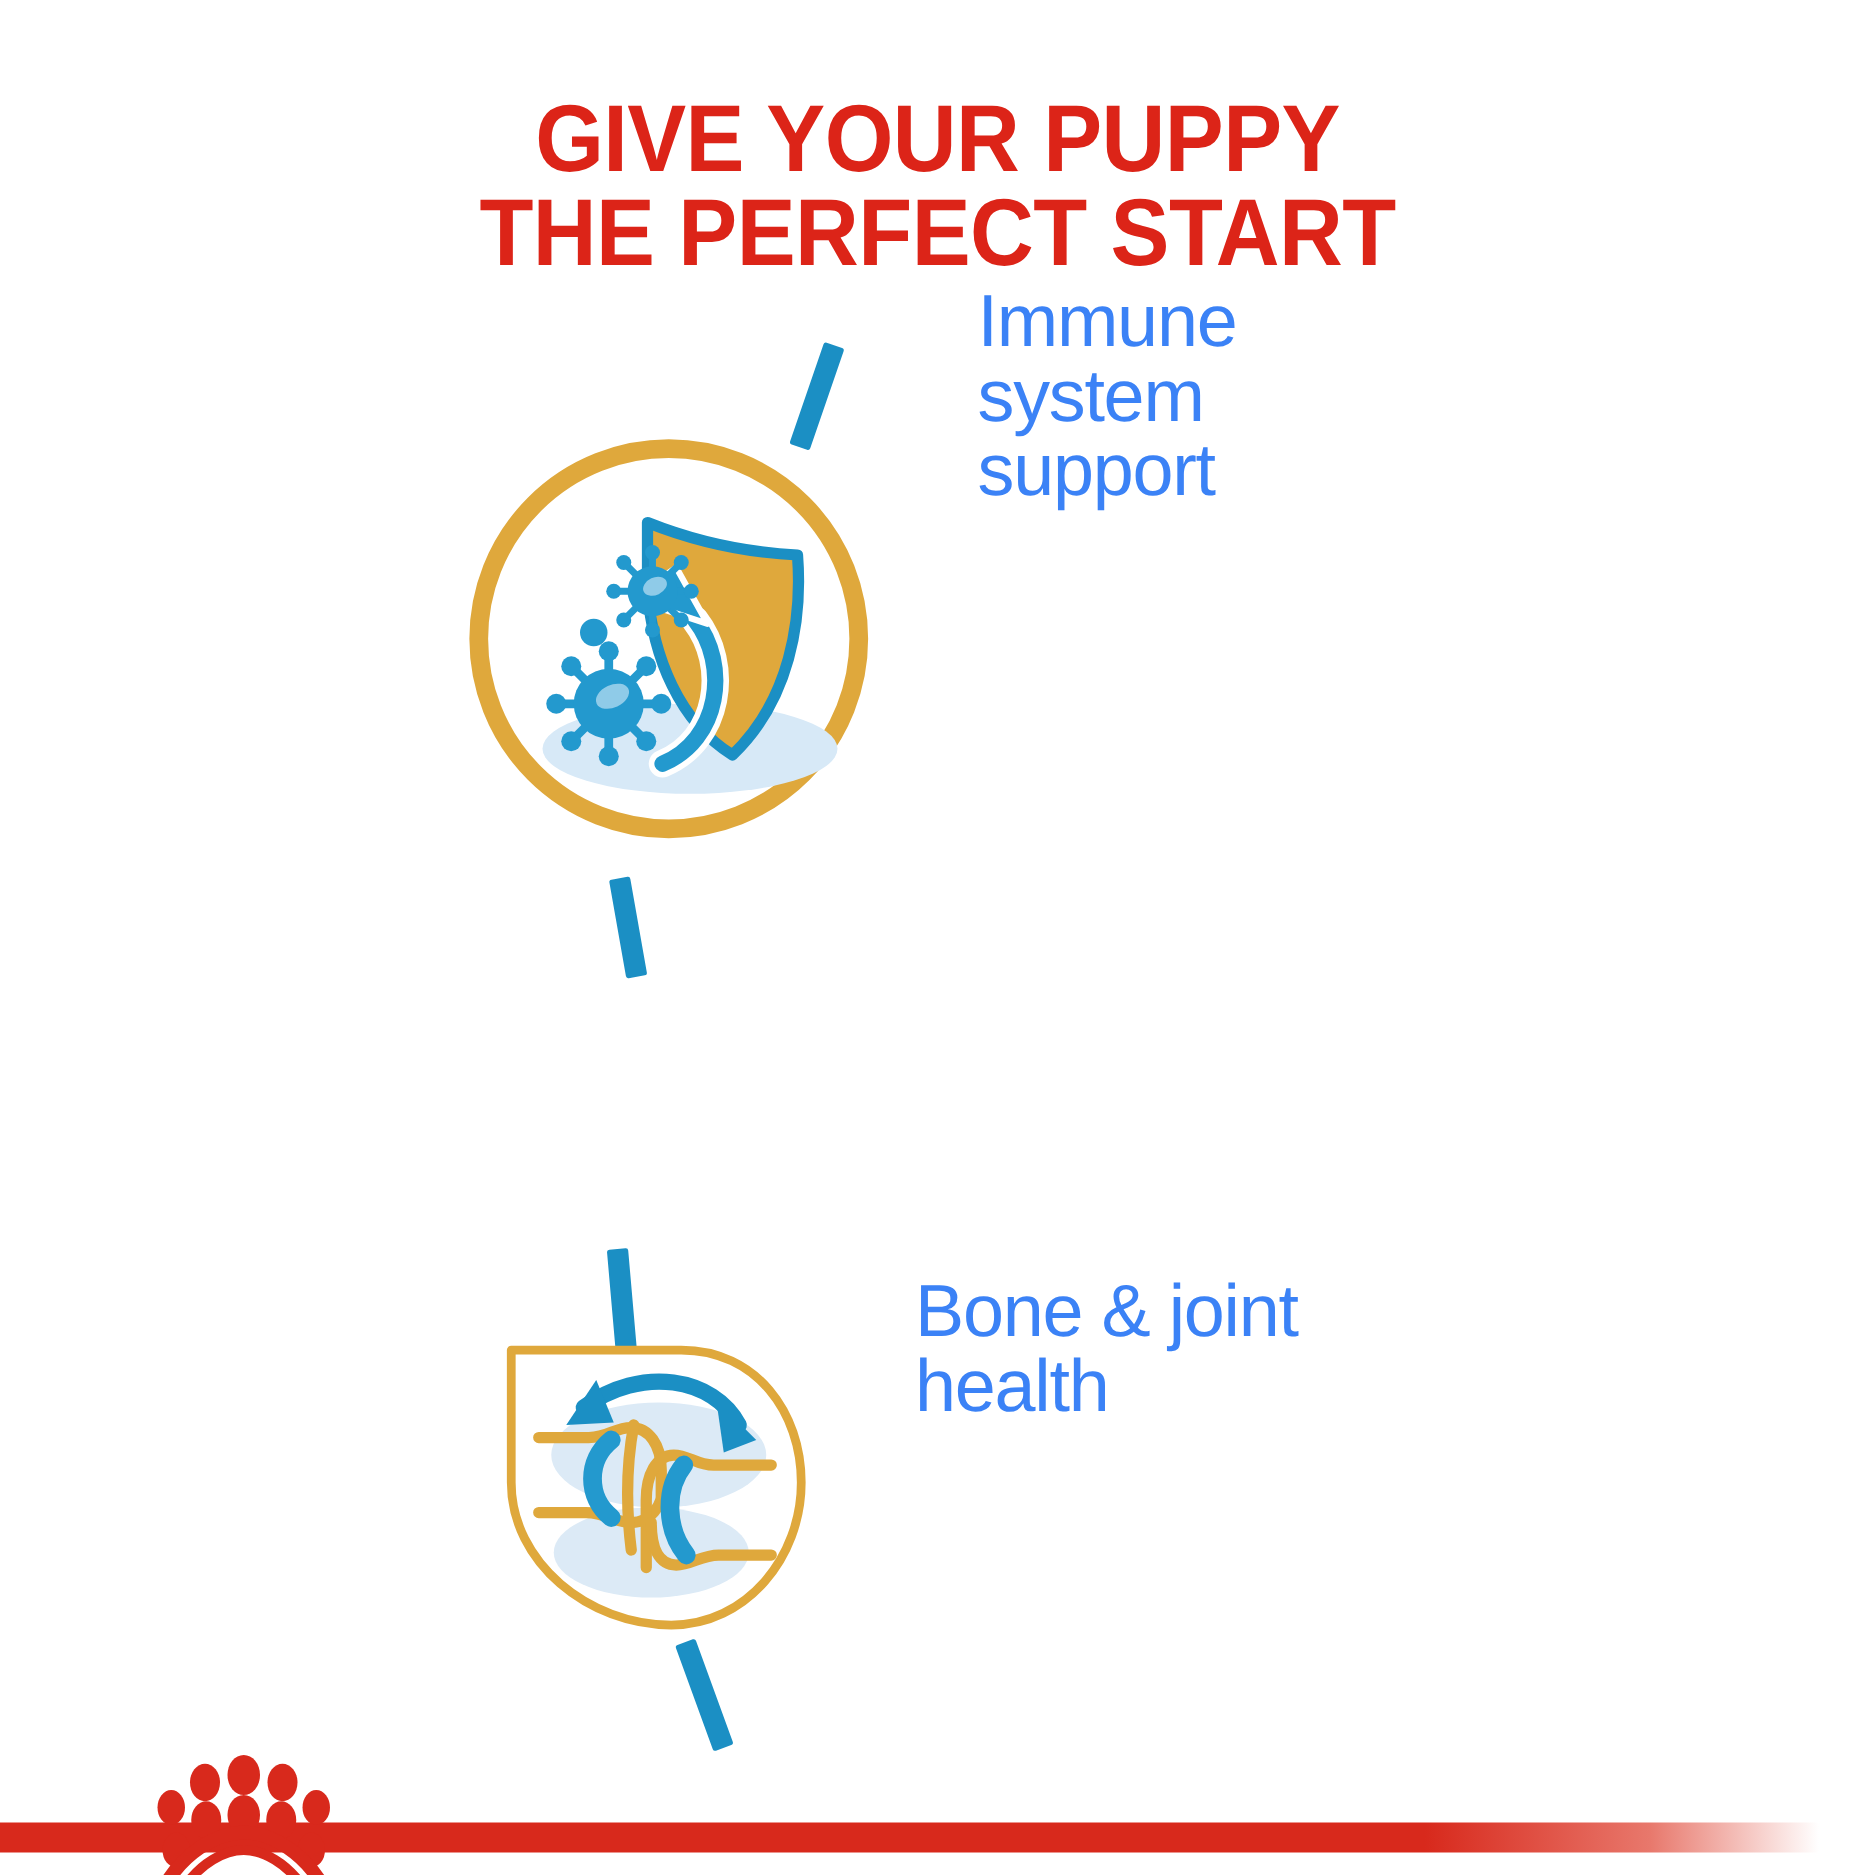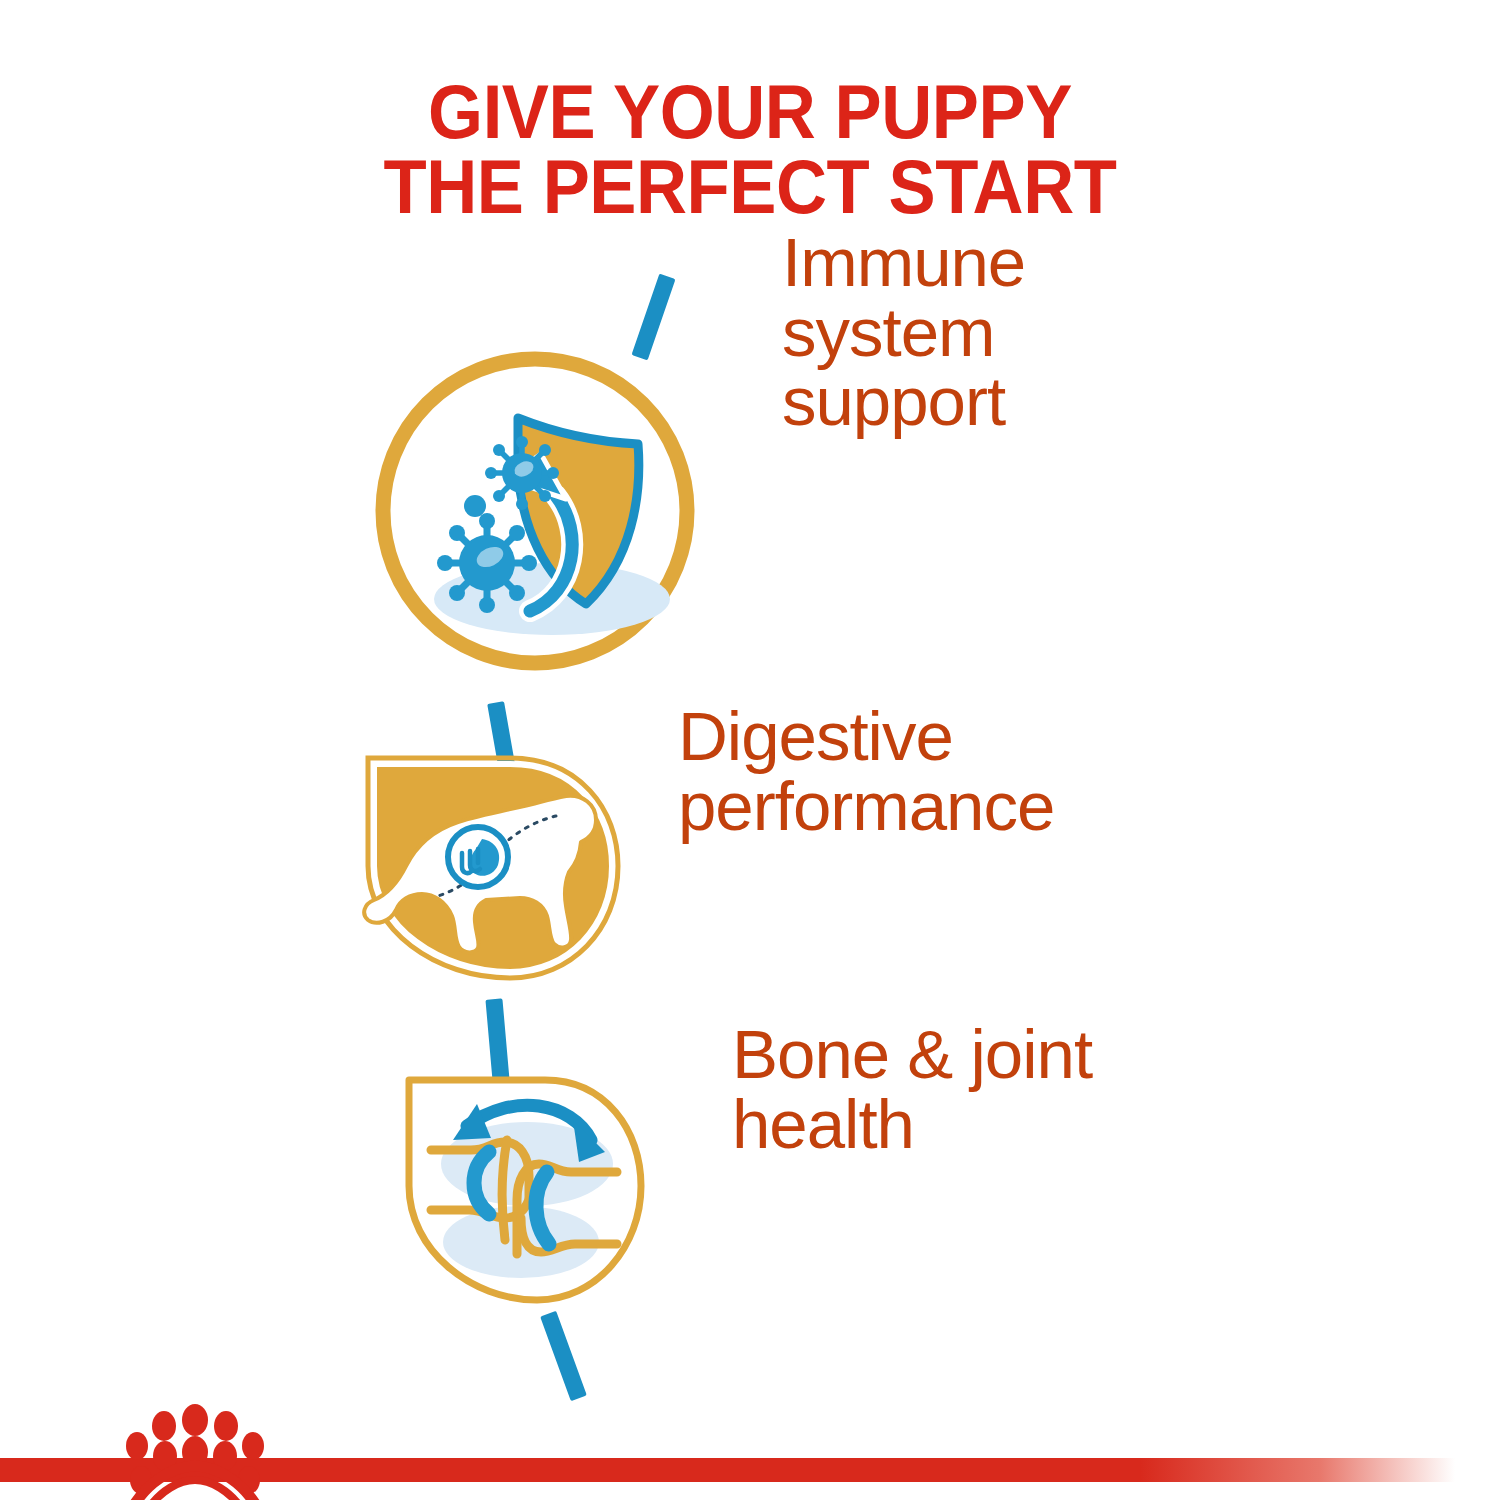--- a/index.html
+++ b/index.html
@@ -26,22 +26,22 @@
     transform:scaleX(0.93);
     transform-origin:50% 0;
     font-family:"Liberation Sans","DejaVu Sans",sans-serif;
   }
   .headline .l2{display:block;}
 
   
   .row{position:absolute;display:flex;align-items:center;}
   .icon-wrap{position:relative;flex:0 0 auto;}
   .label{
-    color:#c2410c;
-    font-size:69px;
+    color:#3b82f6;
+    font-size:59px;
     line-height:1.01;
     font-weight:normal;
     letter-spacing:-1px;
     white-space:pre-line;
     font-family:"Liberation Sans","DejaVu Sans",sans-serif;
   }
   #row-1{left:370px;top:310px;}
   #row-1 .label{position:absolute;left:412px;top:-118px;width:520px;}
   #row-2{left:360px;top:718px;}
   #row-2 .label{position:absolute;left:318px;top:-52px;width:620px;}
@@ -144,69 +144,20 @@
           <circle cx="0" cy="0" r="28" fill="#2399ce"></circle>
           <ellipse cx="3" cy="-6" rx="14" ry="9" fill="#8fcbe8" transform="rotate(-25 3 -6)"></ellipse>
         </g>
       </svg>
     </div>
     <div class="label">Immune
 system
 support</div>
   </div>
 
-  <div class="row" id="row-2">
-    <div class="icon-wrap">
-      <svg width="270" height="230" viewBox="0 0 270 230">
-
-        <path d="M14 10 L150 10 C215 10 252 58 252 112 C252 172 208 218 150 218 C80 218 14 172 14 112 Z" fill="#dfa83c" stroke="#dfa83c" stroke-width="2"></path>
-        <path d="M14 10 L150 10 C215 10 252 58 252 112 C252 172 208 218 150 218 C80 218 14 172 14 112 Z" fill="none" stroke="#ffffff" stroke-width="6"></path>
-        <path d="M8 4 L150 4 C219 4 258 55 258 112 C258 176 211 224 150 224 C76 224 8 176 8 112 Z" fill="none" stroke="#dfa83c" stroke-width="5"></path>
-
-        <g>
-          <path d="M206 42
-                   C222 40 236 50 236 66
-                   C236 76 230 84 221 88
-                   C220 100 216 110 209 118
-                   C205 128 204 140 206 152
-                   C208 166 212 178 211 186
-                   C210 194 200 196 194 190
-                   C189 184 190 172 187 162
-                   C183 150 172 144 160 144
-                   L126 146
-                   C118 150 114 158 115 168
-                   C116 180 120 188 118 194
-                   C115 200 104 200 99 193
-                   C94 185 96 172 92 162
-                   C86 148 74 140 62 140
-                   C50 140 40 146 36 156
-                   C30 168 16 172 8 166
-                   C1 160 4 150 14 146
-                   C28 140 38 128 46 112
-                   C56 92 74 76 98 68
-                   C124 60 158 54 180 48
-                   C188 46 196 44 206 42 Z" fill="#ffffff" stroke="#dfa83c" stroke-width="4" stroke-linejoin="round"></path>
-
-          <path d="M196 62 C170 68 148 84 134 100 C120 116 108 132 78 142" fill="none" stroke="#2a4a63" stroke-width="3" stroke-dasharray="3 7" stroke-linecap="round"></path>
-
-          <g transform="translate(118,103)">
-            <circle cx="0" cy="0" r="30" fill="#ffffff" stroke="#1b8fc4" stroke-width="6"></circle>
-            <path d="M4 -18 C18 -16 24 -4 20 8 C16 18 4 22 -4 16 C-10 11 -8 -2 -2 -8 Z" fill="#2399ce"></path>
-            <g stroke="#1b8fc4" stroke-width="4.5" fill="none" stroke-linecap="round">
-              <path d="M-16 -4 L-16 10 C-16 16 -10 18 -6 14"></path>
-              <path d="M-8 -6 L-8 8 C-8 14 -2 16 2 12"></path>
-              <path d="M0 -8 L0 6"></path>
-            </g>
-          </g>
-        </g>
-      </svg>
-    </div>
-    <div class="label">Digestive
-performance</div>
-  </div>
 
   <div class="row" id="row-3">
     <div class="icon-wrap">
       <svg width="260" height="250" viewBox="0 0 260 250">
 
         <path d="M14 12 L150 12 C210 12 246 62 246 118 C246 178 202 232 142 232 C76 232 14 182 14 118 Z" fill="none" stroke="#dfa83c" stroke-width="7" stroke-linejoin="round"></path>
 
         <ellipse cx="132" cy="96" rx="86" ry="42" fill="#dceaf6"></ellipse>
         <ellipse cx="126" cy="174" rx="78" ry="36" fill="#dceaf6"></ellipse>
 

